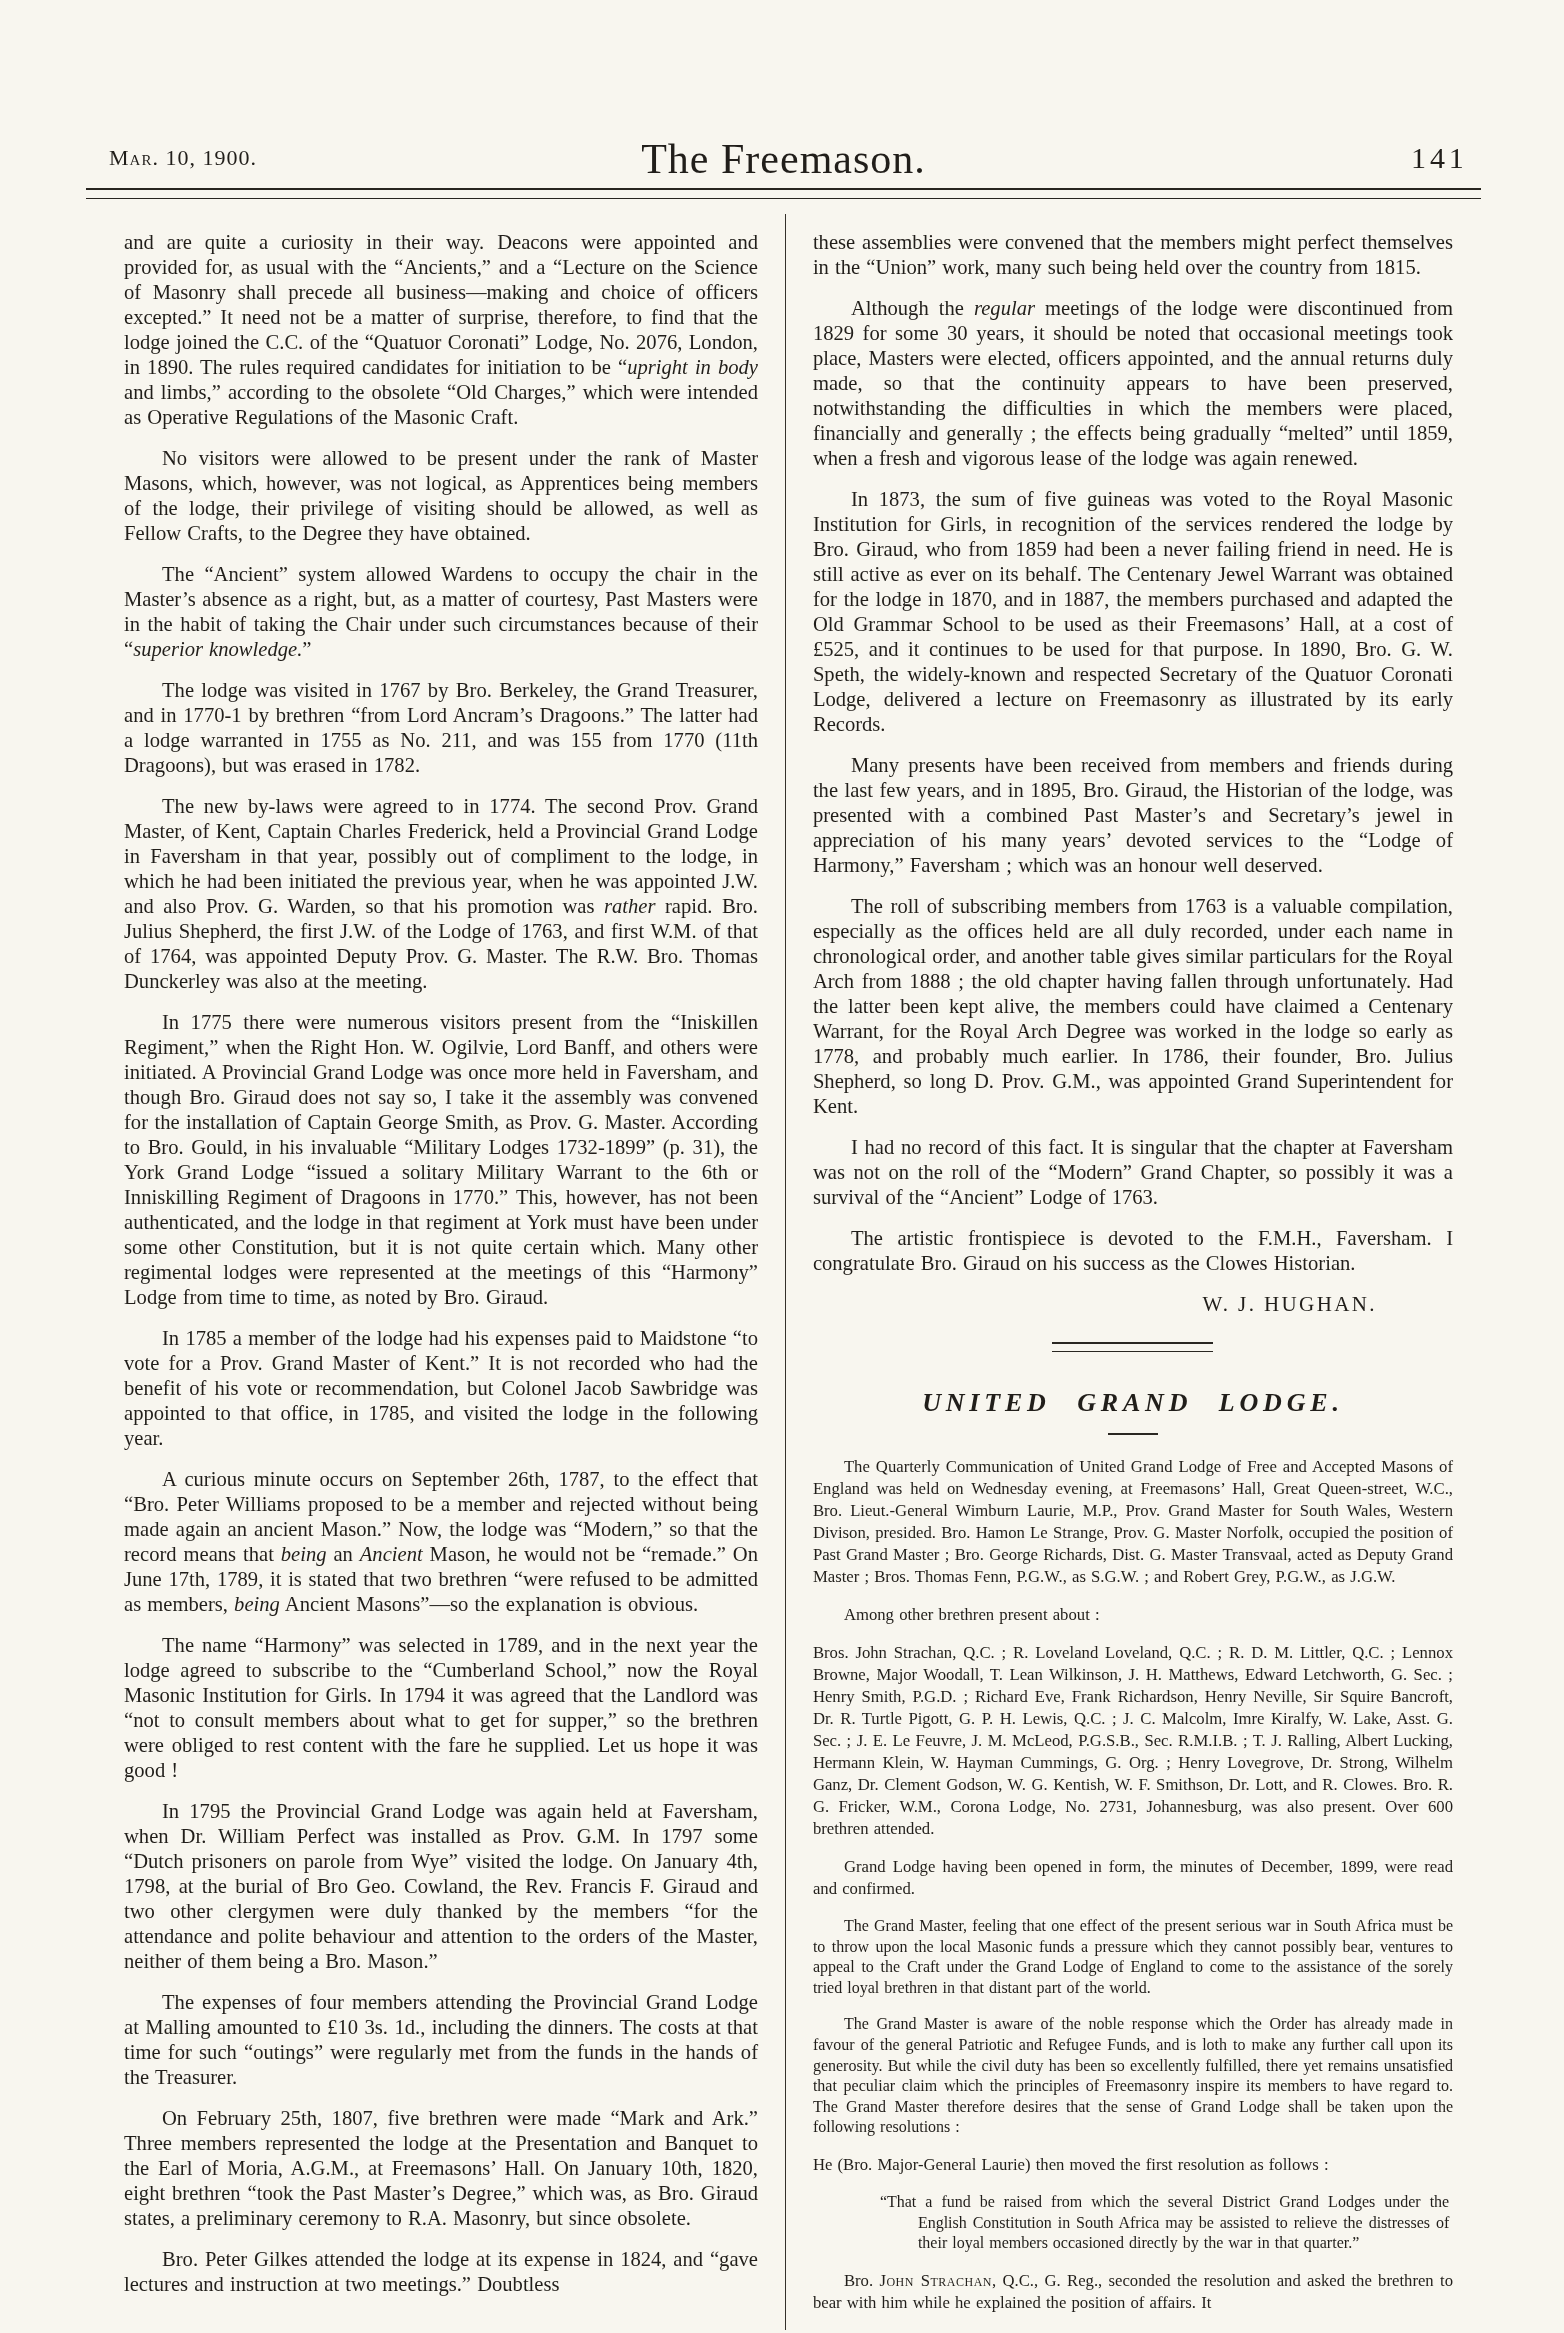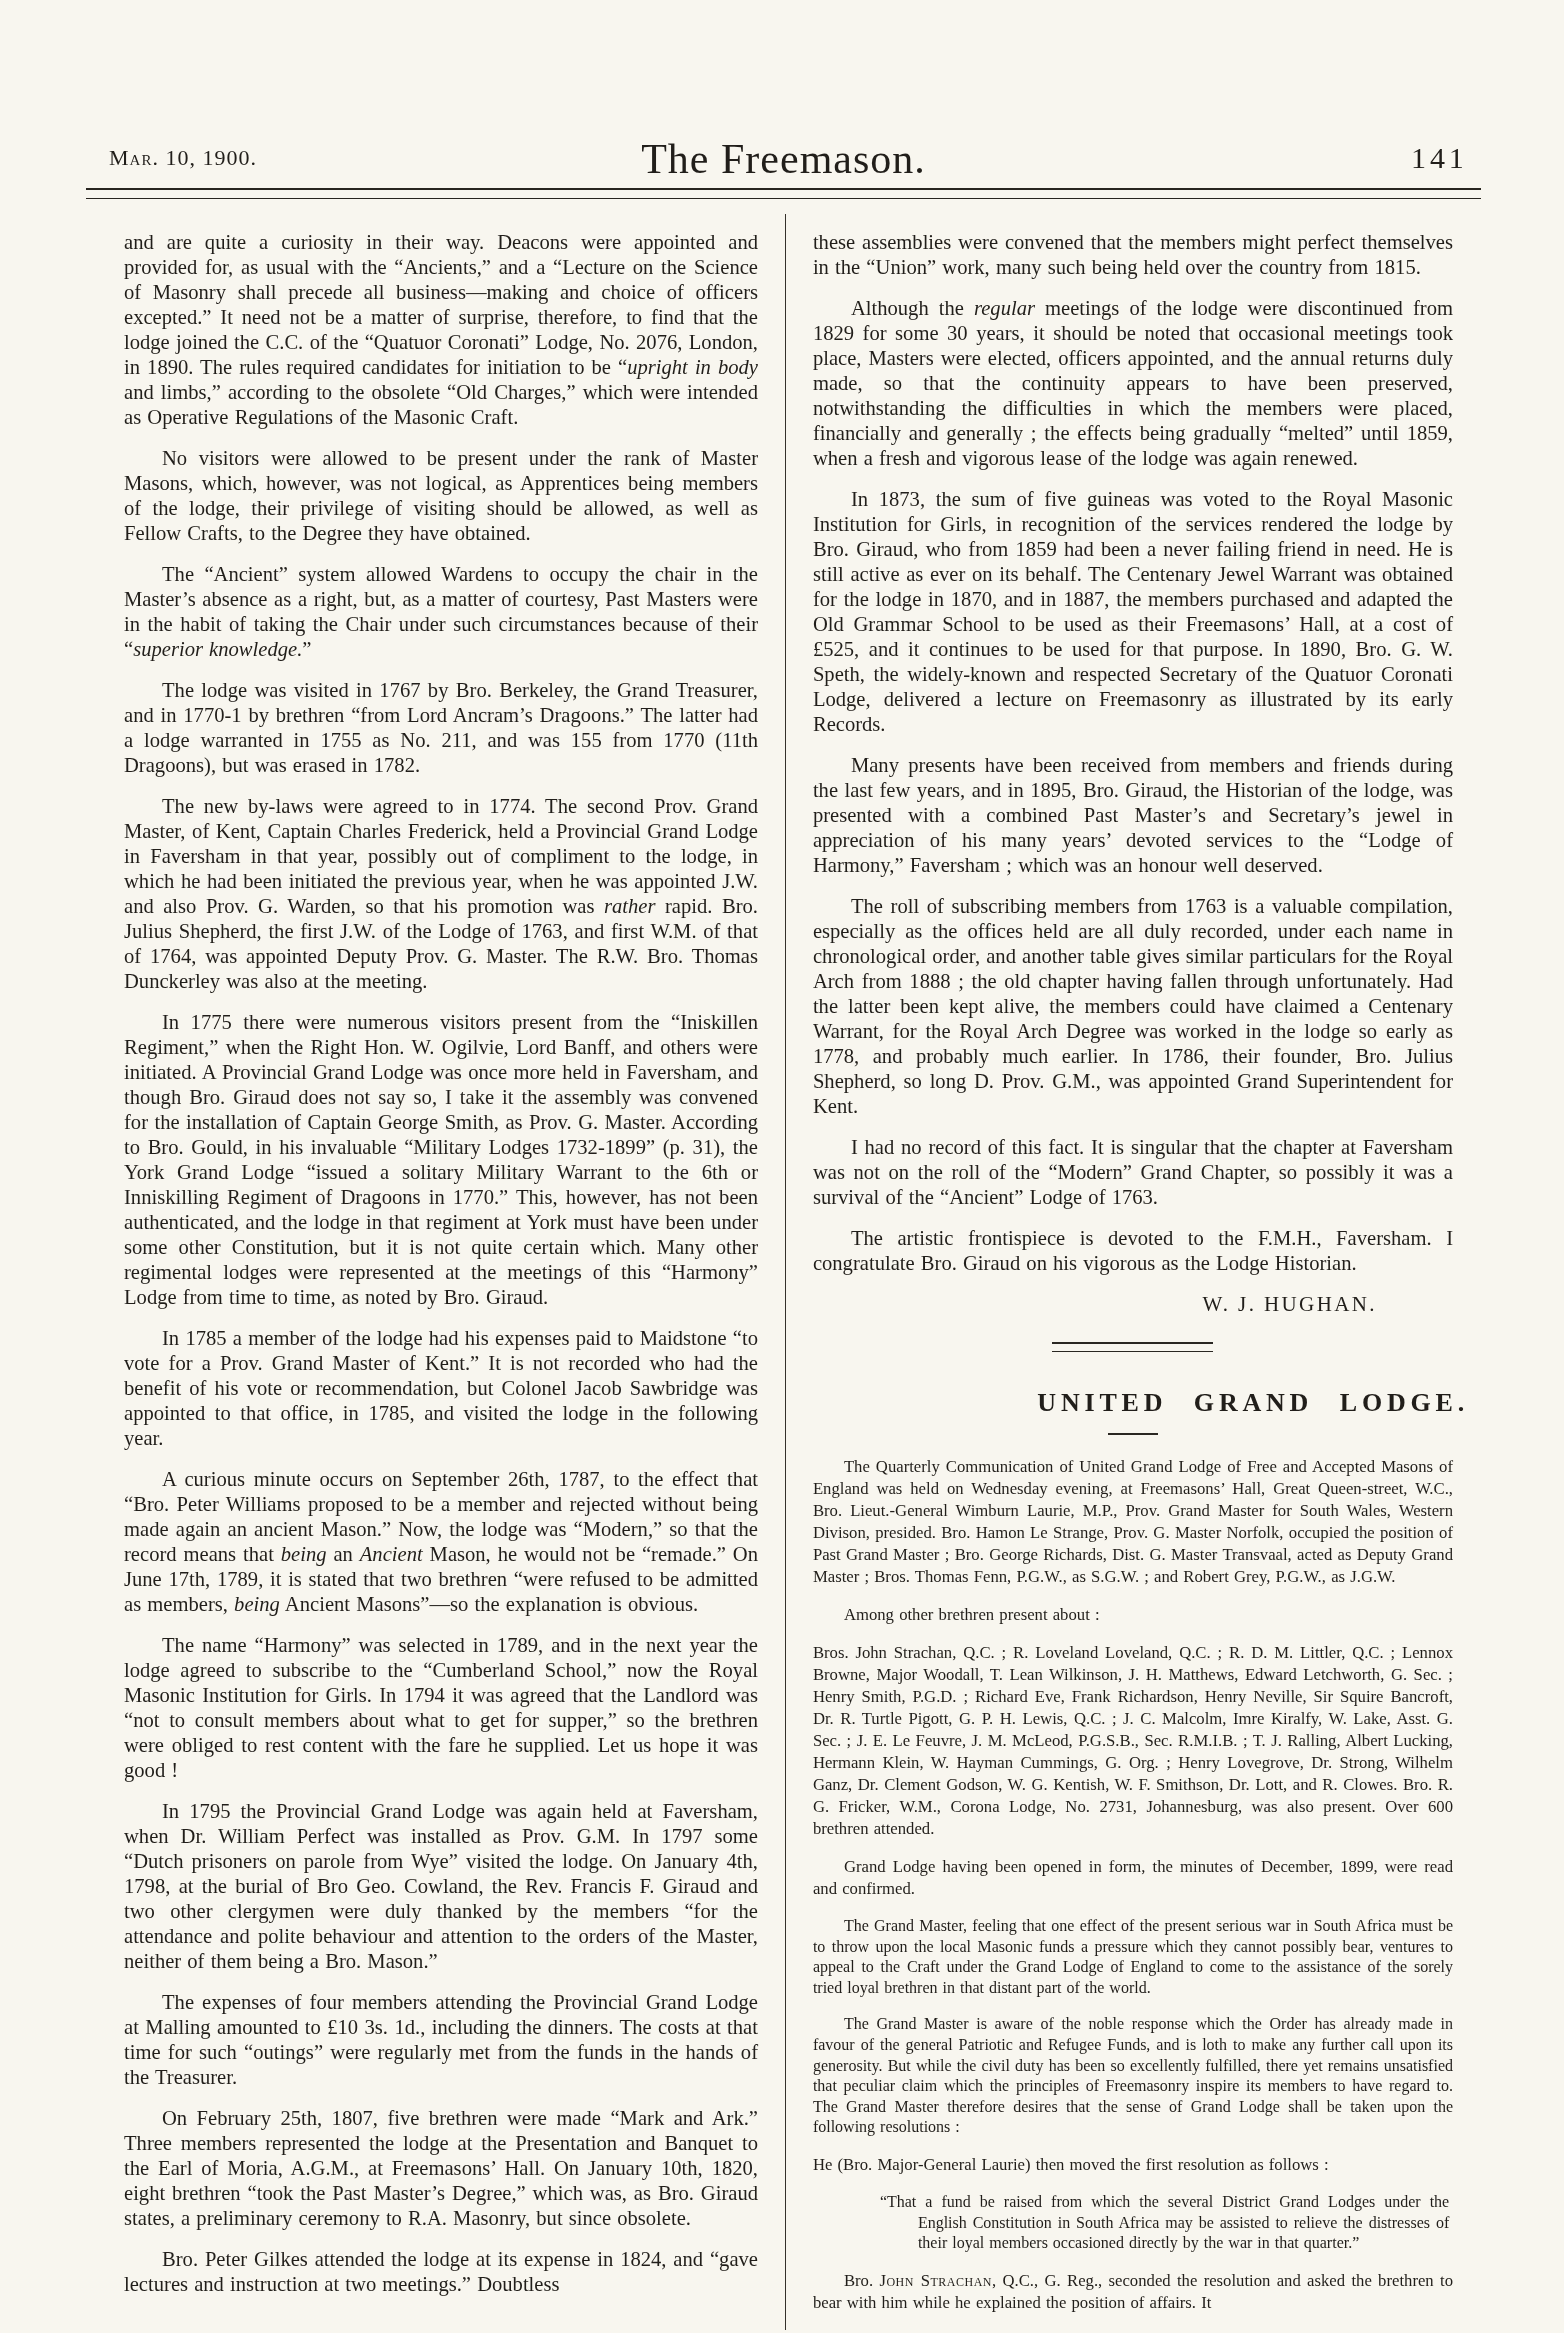--- a/index.html
+++ b/index.html
@@ -20,21 +20,21 @@
   .col{width:666px;}
   .col-right{flex:1;}
   .col-divider{width:1.9px;background:#35312b;margin:0 10.5px;}
   p.para{margin:16px;font-size:20.6px;line-height:25px;text-align:justify;
          text-indent:38px;word-spacing:1px;}
   .col-left > p.para:first-of-type,
   .article-cont > p.para:first-of-type{text-indent:0;}
   .signature{margin:10px 92px 0 0;text-align:right;font-size:21px;letter-spacing:2.4px;}
   .divider-double{width:161px;margin:25px auto 0;height:6.7px;
                   border-top:2.9px solid #2a2722;border-bottom:1.9px solid #2a2722;}
-  .section-heading{margin:36px 0 0;text-align:right;font-weight:700;
+  .section-heading{margin:36px 0 0;text-align:center;font-style:italic;font-weight:700;
                    font-size:26px;letter-spacing:4.8px;word-spacing:15.3px;}
   .divider-short{width:50px;margin:15.3px auto 21px;border-top:2.9px solid #2a2722;height:0;}
   p.ugl{font-size:16.7px;line-height:22px;text-indent:31px;}
   p.ugl.flush{text-indent:0;}
   p.ugl.small{font-size:16px;line-height:20.6px;}
   p.ugl.quote{font-size:16px;line-height:20.6px;text-indent:-38px;
               padding-left:105px;padding-right:3.8px;}
   .sc{font-variant:small-caps;letter-spacing:0.5px;}
   i{font-style:italic;}
 </style>
@@ -93,21 +93,21 @@
           <p class="para">Although the <i>regular</i> meetings of the lodge were discontinued from 1829 for some 30 years, it should be noted that occasional meetings took place, Masters were elected, officers appointed, and the annual returns duly made, so that the continuity appears to have been preserved, notwithstanding the difficulties in which the members were placed, financially and generally ;  the effects being gradually “melted” until 1859, when a fresh and vigorous lease of the lodge was again renewed.</p>
 
           <p class="para">In 1873, the sum of five guineas was voted to the Royal Masonic Institution for Girls, in recognition of the services rendered the lodge by Bro. Giraud, who from 1859 had been a never failing friend in need.  He is still active as ever on its behalf.  The Centenary Jewel Warrant was obtained for the lodge in 1870, and in 1887, the members purchased and adapted the Old Grammar School to be used as their Freemasons’ Hall, at a cost of £525, and it continues to be used for that purpose.  In 1890, Bro. G. W. Speth, the widely-known and respected Secretary of the Quatuor Coronati Lodge, delivered a lecture on Freemasonry as illustrated by its early Records.</p>
 
           <p class="para">Many presents have been received from members and friends during the last few years, and in 1895, Bro. Giraud, the Historian of the lodge, was presented with a combined Past Master’s and Secretary’s jewel in appreciation of his many years’ devoted services to the “Lodge of Harmony,” Faversham ; which was an honour well deserved.</p>
 
           <p class="para">The roll of subscribing members from 1763 is a valuable compilation, especially as the offices held are all duly recorded, under each name in chronological order, and another table gives similar particulars for the Royal Arch from 1888 ; the old chapter having fallen through unfortunately.  Had the latter been kept alive, the members could have claimed a Centenary Warrant, for the Royal Arch Degree was worked in the lodge so early as 1778, and probably much earlier.  In 1786, their founder, Bro. Julius Shepherd, so long D. Prov. G.M., was appointed Grand Superintendent for Kent.</p>
 
           <p class="para">I had no record of this fact.  It is singular that the chapter at Faversham was not on the roll of the “Modern” Grand Chapter, so possibly it was a survival of the “Ancient” Lodge of 1763.</p>
 
-          <p class="para">The artistic frontispiece is devoted to the F.M.H., Faversham.  I congratulate Bro. Giraud on his vigorous as the Lodge Historian.</p>
+          <p class="para">The artistic frontispiece is devoted to the F.M.H., Faversham.  I congratulate Bro. Giraud on his success as the Clowes Historian.</p>
         </div>
 
       <p class="signature">W. J. HUGHAN.</p>
 
       <div class="divider-double"></div>
 
       <h2 class="section-heading">UNITED GRAND LODGE.</h2>
 
       <div class="divider-short"></div>
 

